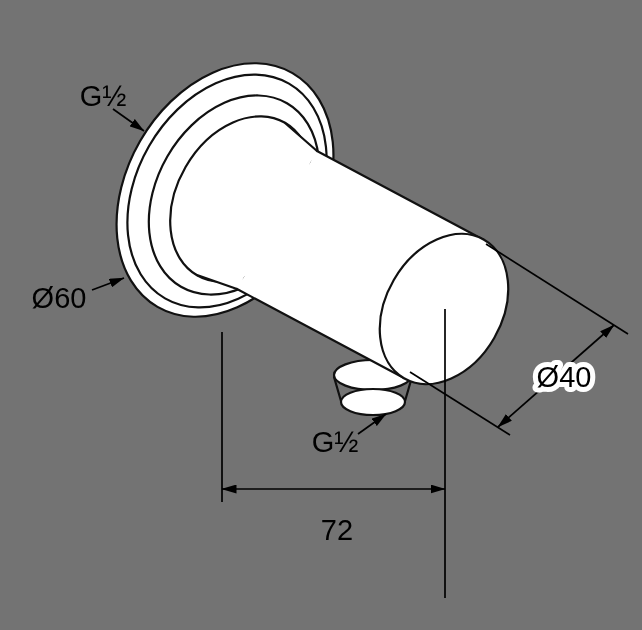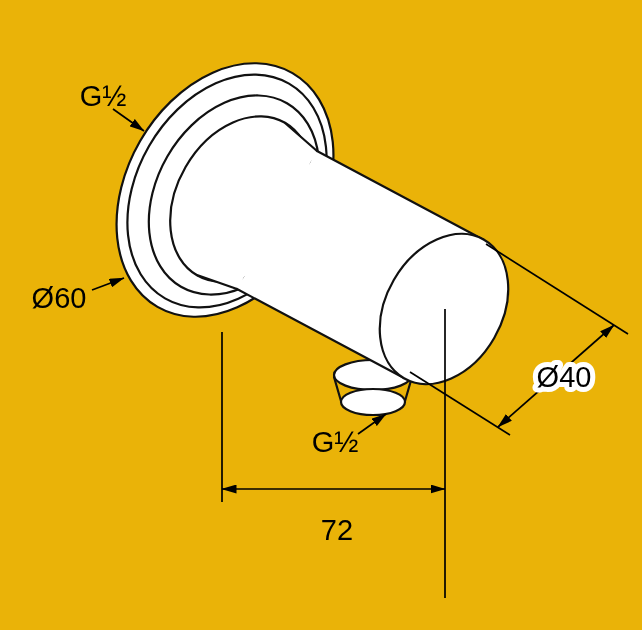--- a/index.html
+++ b/index.html
@@ -7,21 +7,21 @@
     padding:0;
     background:#ffffff;
     width:642px;
     height:630px;
     overflow:hidden;
   }
   .canvas{
     position:relative;
     width:642px;
     height:630px;
-    background:#eab308;
+    background:#737373;
   }
   svg{display:block}
   .dim-text{
     font-family:"Liberation Sans","DejaVu Sans",sans-serif;
     font-size:29px;
     fill:#000000;
   }
   .halo{
     paint-order:stroke;
     stroke:#ffffff;

